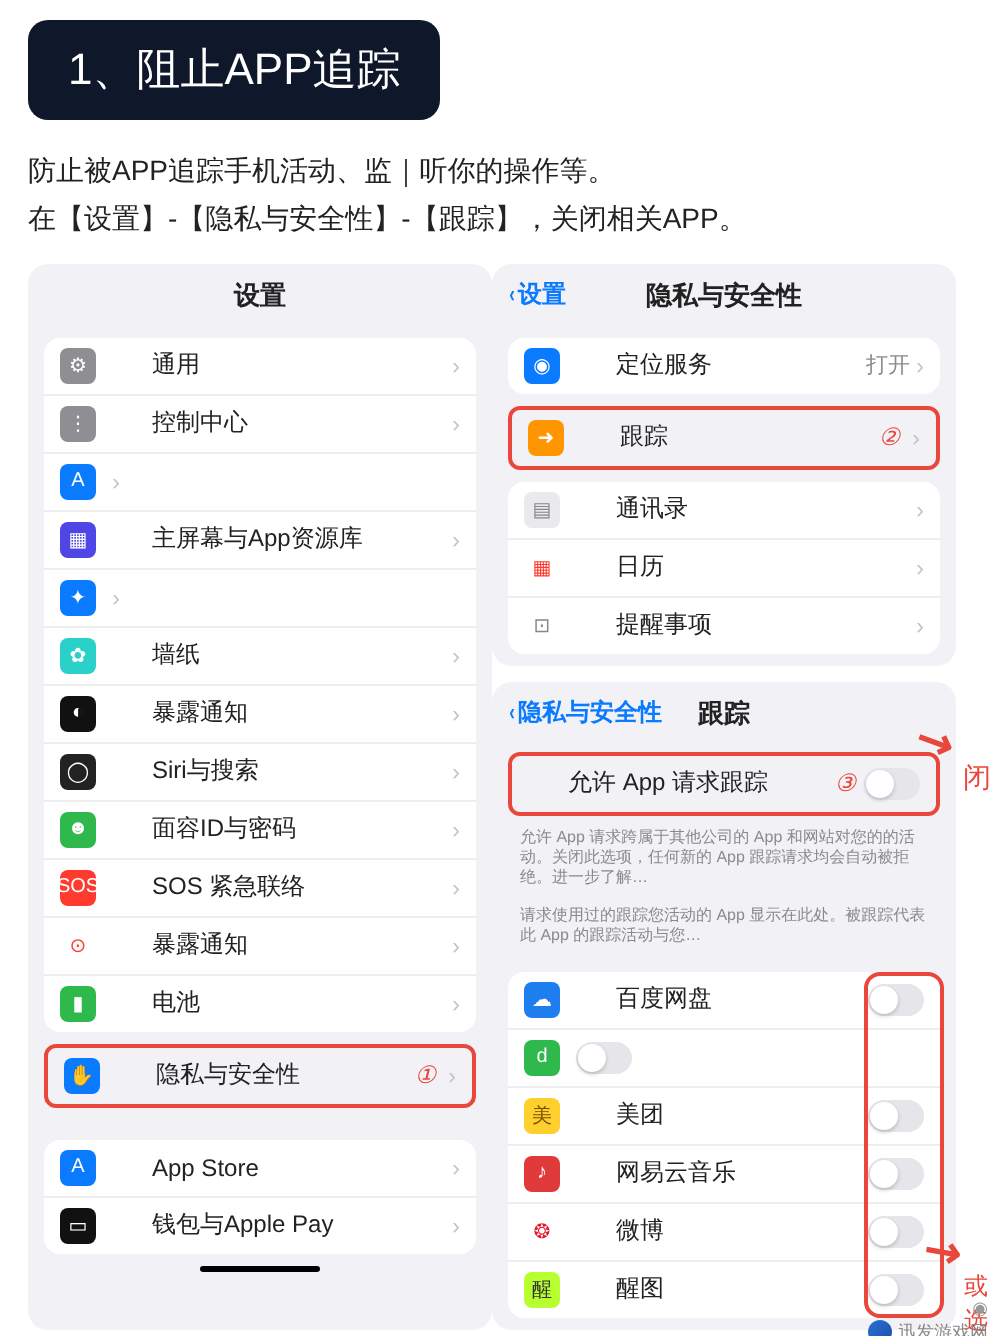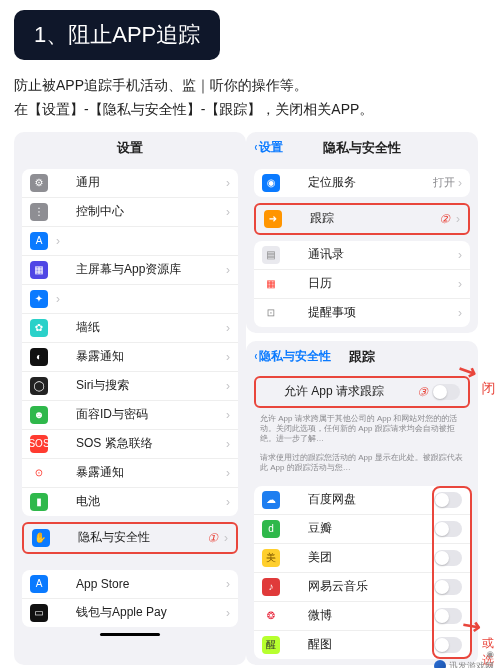--- a/index.html
+++ b/index.html
@@ -200,21 +200,20 @@
 
         <div style="position:relative;">
           <div class="group" id="apps-list" style="margin:6px 8px;">
               <div class="row">
                 <div class="icon" style="background: rgb(30, 126, 240);">☁</div>
                 <div class="label">百度网盘</div>
                 <div class="toggle toggle-col"></div>
               </div>
               <div class="row">
                 <div class="icon" style="background: rgb(47, 184, 75);">d</div>
-                <div class="label">豆瓣</div>
                 <div class="toggle toggle-col"></div>
               </div>
               <div class="row">
                 <div class="icon" style="background: rgb(255, 207, 45); color: rgb(122, 82, 0);">美</div>
                 <div class="label">美团</div>
                 <div class="toggle toggle-col"></div>
               </div>
               <div class="row">
                 <div class="icon" style="background: rgb(224, 58, 58);">♪</div>
                 <div class="label">网易云音乐</div>

